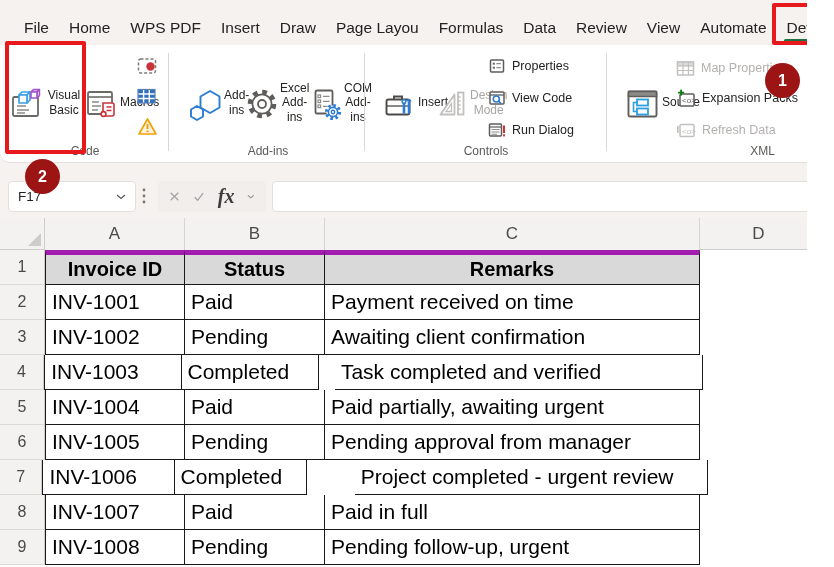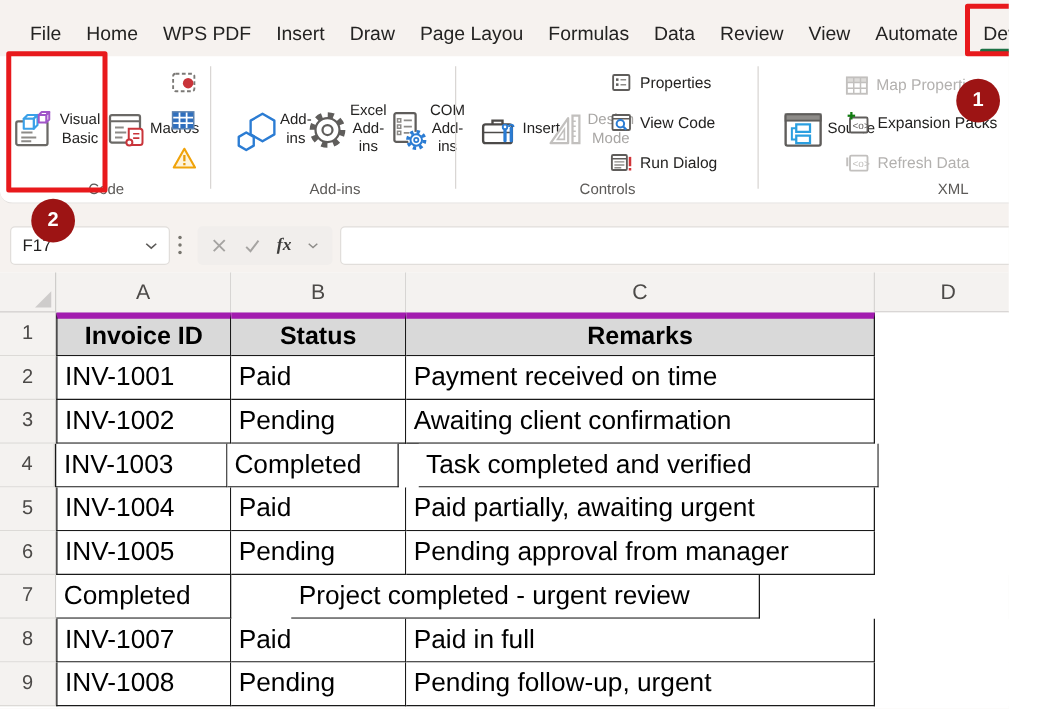--- a/index.html
+++ b/index.html
@@ -63,21 +63,21 @@
     border:1px solid #e1dedb; border-radius:4px; display:flex; align-items:center;
     padding:0 9px; font-size:13.5px; color:#201f1e;
   }
   .namebox .val { flex:1; }
   .dotsep { position:absolute; left:142px; top:187px; }
   .fxcluster {
     position:absolute; left:158px; top:181px; width:108px; height:31px; background:#f1eeec;
     border-radius:4px; display:flex; align-items:center; padding:0 11px; gap:13px;
   }
   .fx { font-family:"Liberation Serif", serif; font-style:italic; font-weight:600;
-        font-size:14px; color:#3d3c3b; }
+        font-size:20px; color:#3d3c3b; }
   .formulabar {
     position:absolute; left:272px; top:181px; width:566px; height:31px; background:#fff;
     border:1px solid #e1dedb; border-radius:4px; font-size:13.5px; padding:0 8px;
     display:flex; align-items:center; color:#201f1e;
   }
   
   .grid { position:absolute; left:0; top:218px; width:834px; height:349px; background:#fff; }
   .hdrstrip { display:flex; height:32px; }
   .hdrcell {
     background:#f4f2f0; border-right:1px solid #d7d5d3; color:#4c4a48; font-size:17px;
@@ -435,20 +435,21 @@
       <div class="grow">
         <div class="rownum" style="width: 45px;">6</div>
         <div class="cell data first" style="width: 140px;">INV-1005</div>
         <div class="cell data" style="width: 140px;">Pending</div>
         <div class="cell data" style="width: 375px;">Pending approval from manager</div>
         <div class="cell plain" style="width: 118px;"></div>
         <div class="cell plain" style="width: 16px;"></div>
       </div>
       <div class="grow">
         <div class="rownum" style="width: 45px;">7</div>
+        <div class="cell data first" style="width: 140px;">INV-1006</div>
         <div class="cell data" style="width: 140px;">Completed</div>
         <div class="cell data" style="width: 375px; margin-left: 48px;">Project completed - urgent review</div>
         <div class="cell plain" style="width: 118px;"></div>
         <div class="cell plain" style="width: 16px;"></div>
       </div>
       <div class="grow">
         <div class="rownum" style="width: 45px;">8</div>
         <div class="cell data first" style="width: 140px;">INV-1007</div>
         <div class="cell data" style="width: 140px;">Paid</div>
         <div class="cell data" style="width: 375px;">Paid in full</div>

